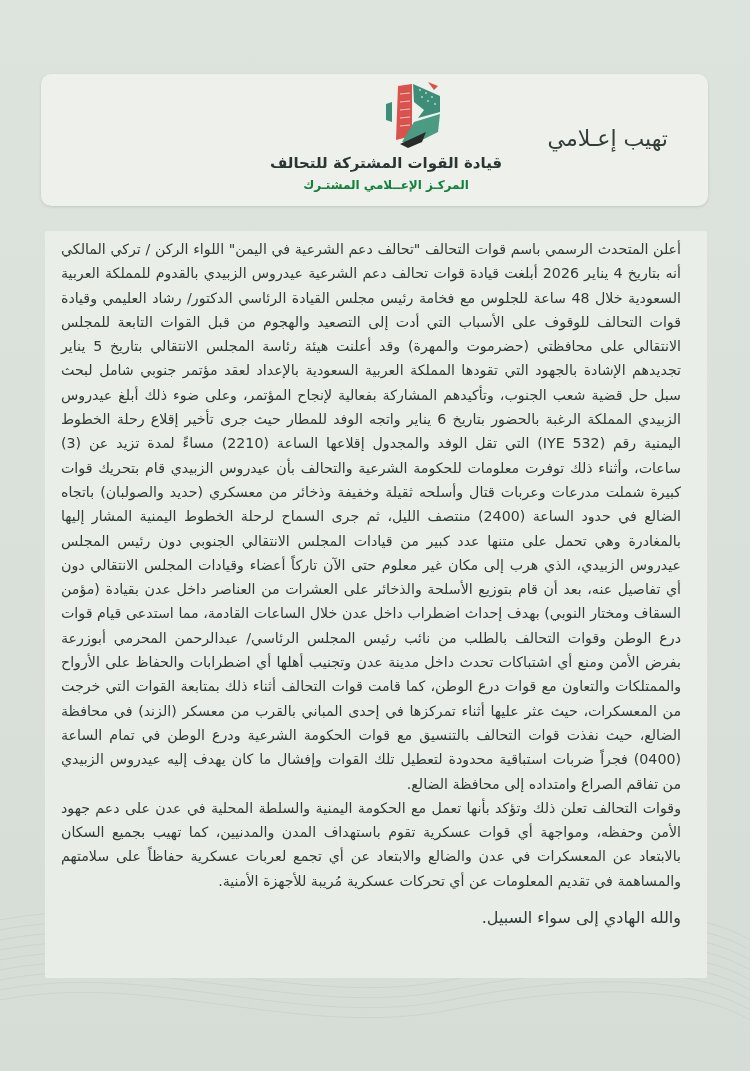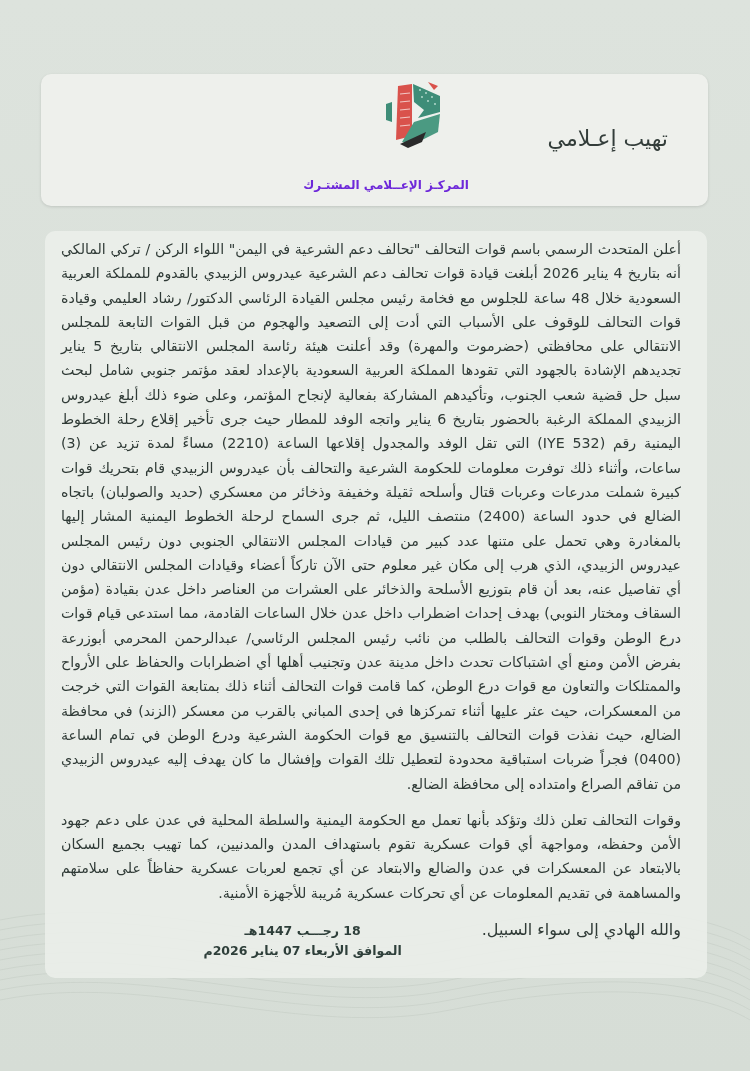--- a/index.html
+++ b/index.html
@@ -26,37 +26,37 @@
   }
   .logo {
     position: absolute; left: 337px; top: 4px; width: 72px; height: 72px;
   }
   .org-title {
     position: absolute; left: 185px; top: 80px; width: 320px;
     text-align: center; font-weight: bold; font-size: 15px; color: #2a3633;
   }
   .org-subtitle {
     position: absolute; left: 185px; top: 104px; width: 320px;
-    text-align: center; font-weight: bold; font-size: 12px; color: #6d28d9;
+    text-align: center; font-weight: bold; font-size: 12px; color: #15803d;
   }
   .doc-type {
     position: absolute; right: 40px; top: 52px;
     font-size: 22px; color: #333d3a;
   }
   .body-card {
     position: absolute; left: 45px; top: 231px; width: 662px; height: 747px;
     background: rgba(236, 240, 235, 0.85);
-    border-radius: 10px;
+    border-radius: 2px;
     padding: 6px 26px 0 16px;
   }
   .para {
     font-size: 14.2px; line-height: 24.3px; text-align: justify;
     text-align-last: right; color: #2f3a36;
   }
-  .para + .para { margin-top: 12px; }
+  .para + .para { margin-top: 0; }
   .closing {
     margin-top: 14px; display: flex; flex-direction: row; align-items: flex-start;
   }
   .closing-text { font-size: 16px; line-height: 22px; color: #2f3a36; }
   .dates {
     margin-right: 80px; text-align: center;
     font-weight: bold; font-size: 12.5px; color: #2e3f3a; line-height: 20px;
     padding-top: 2px;
   }
 </style>
@@ -97,29 +97,26 @@
       <path d="M50 4 L60 8 L56 12 Z" fill="#d9524c"></path>
       <g fill="#bfe2d6">
         <circle cx="42" cy="12" r="0.9"></circle>
           <circle cx="48" cy="15" r="0.9"></circle>
         <circle cx="54" cy="19" r="0.9"></circle>
           <circle cx="44" cy="19" r="0.9"></circle>
         <circle cx="50" cy="23" r="0.9"></circle>
           <circle cx="57" cy="26" r="0.9"></circle>
       </g>
     </svg>
+    <div class="org-title">قيادة القوات المشتركة للتحالف</div>
     <div class="org-subtitle">المركـز الإعــلامي المشتـرك</div>
     <div class="doc-type">تهيب إعـلامي</div>
   </div>
 
   <div class="body-card">
     <p class="para">أعلن المتحدث الرسمي باسم قوات التحالف "تحالف دعم الشرعية في اليمن" اللواء الركن / تركي المالكي أنه بتاريخ 4 يناير 2026 أبلغت قيادة قوات تحالف دعم الشرعية عيدروس الزبيدي بالقدوم للمملكة العربية السعودية خلال 48 ساعة للجلوس مع فخامة رئيس مجلس القيادة الرئاسي الدكتور/ رشاد العليمي وقيادة قوات التحالف للوقوف على الأسباب التي أدت إلى التصعيد والهجوم من قبل القوات التابعة للمجلس الانتقالي على محافظتي (حضرموت والمهرة) وقد أعلنت هيئة رئاسة المجلس الانتقالي بتاريخ 5 يناير تجديدهم الإشادة بالجهود التي تقودها المملكة العربية السعودية بالإعداد لعقد مؤتمر جنوبي شامل لبحث سبل حل قضية شعب الجنوب، وتأكيدهم المشاركة بفعالية لإنجاح المؤتمر، وعلى ضوء ذلك أبلغ عيدروس الزبيدي المملكة الرغبة بالحضور بتاريخ 6 يناير واتجه الوفد للمطار حيث جرى تأخير إقلاع رحلة الخطوط اليمنية رقم (IYE 532) التي تقل الوفد والمجدول إقلاعها الساعة (2210) مساءً لمدة تزيد عن (3) ساعات، وأثناء ذلك توفرت معلومات للحكومة الشرعية والتحالف بأن عيدروس الزبيدي قام بتحريك قوات كبيرة شملت مدرعات وعربات قتال وأسلحه ثقيلة وخفيفة وذخائر من معسكري (حديد والصولبان) باتجاه الضالع في حدود الساعة (2400) منتصف الليل، ثم جرى السماح لرحلة الخطوط اليمنية المشار إليها بالمغادرة وهي تحمل على متنها عدد كبير من قيادات المجلس الانتقالي الجنوبي دون رئيس المجلس عيدروس الزبيدي، الذي هرب إلى مكان غير معلوم حتى الآن تاركاً أعضاء وقيادات المجلس الانتقالي دون أي تفاصيل عنه، بعد أن قام بتوزيع الأسلحة والذخائر على العشرات من العناصر داخل عدن بقيادة (مؤمن السقاف ومختار النوبي) بهدف إحداث اضطراب داخل عدن خلال الساعات القادمة، مما استدعى قيام قوات درع الوطن وقوات التحالف بالطلب من نائب رئيس المجلس الرئاسي/ عبدالرحمن المحرمي أبوزرعة بفرض الأمن ومنع أي اشتباكات تحدث داخل مدينة عدن وتجنيب أهلها أي اضطرابات والحفاظ على الأرواح والممتلكات والتعاون مع قوات درع الوطن، كما قامت قوات التحالف أثناء ذلك بمتابعة القوات التي خرجت من المعسكرات، حيث عثر عليها أثناء تمركزها في إحدى المباني بالقرب من معسكر (الزند) في محافظة الضالع، حيث نفذت قوات التحالف بالتنسيق مع قوات الحكومة الشرعية ودرع الوطن في تمام الساعة (0400) فجراً ضربات استباقية محدودة لتعطيل تلك القوات وإفشال ما كان يهدف إليه عيدروس الزبيدي من تفاقم الصراع وامتداده إلى محافظة الضالع.</p>
     <p class="para">وقوات التحالف تعلن ذلك وتؤكد بأنها تعمل مع الحكومة اليمنية والسلطة المحلية في عدن على دعم جهود الأمن وحفظه، ومواجهة أي قوات عسكرية تقوم باستهداف المدن والمدنيين، كما تهيب بجميع السكان بالابتعاد عن المعسكرات في عدن والضالع والابتعاد عن أي تجمع لعربات عسكرية حفاظاً على سلامتهم والمساهمة في تقديم المعلومات عن أي تحركات عسكرية مُريبة للأجهزة الأمنية.</p>
     <div class="closing">
       <div class="closing-text">والله الهادي إلى سواء السبيل.</div>
-      <div class="dates">
-        <div>18 رجـــب 1447هـ</div>
-        <div>الموافق الأربعاء 07 يناير 2026م</div>
-      </div>
     </div>
   </div>
 
 </div>
 
 </body></html>

